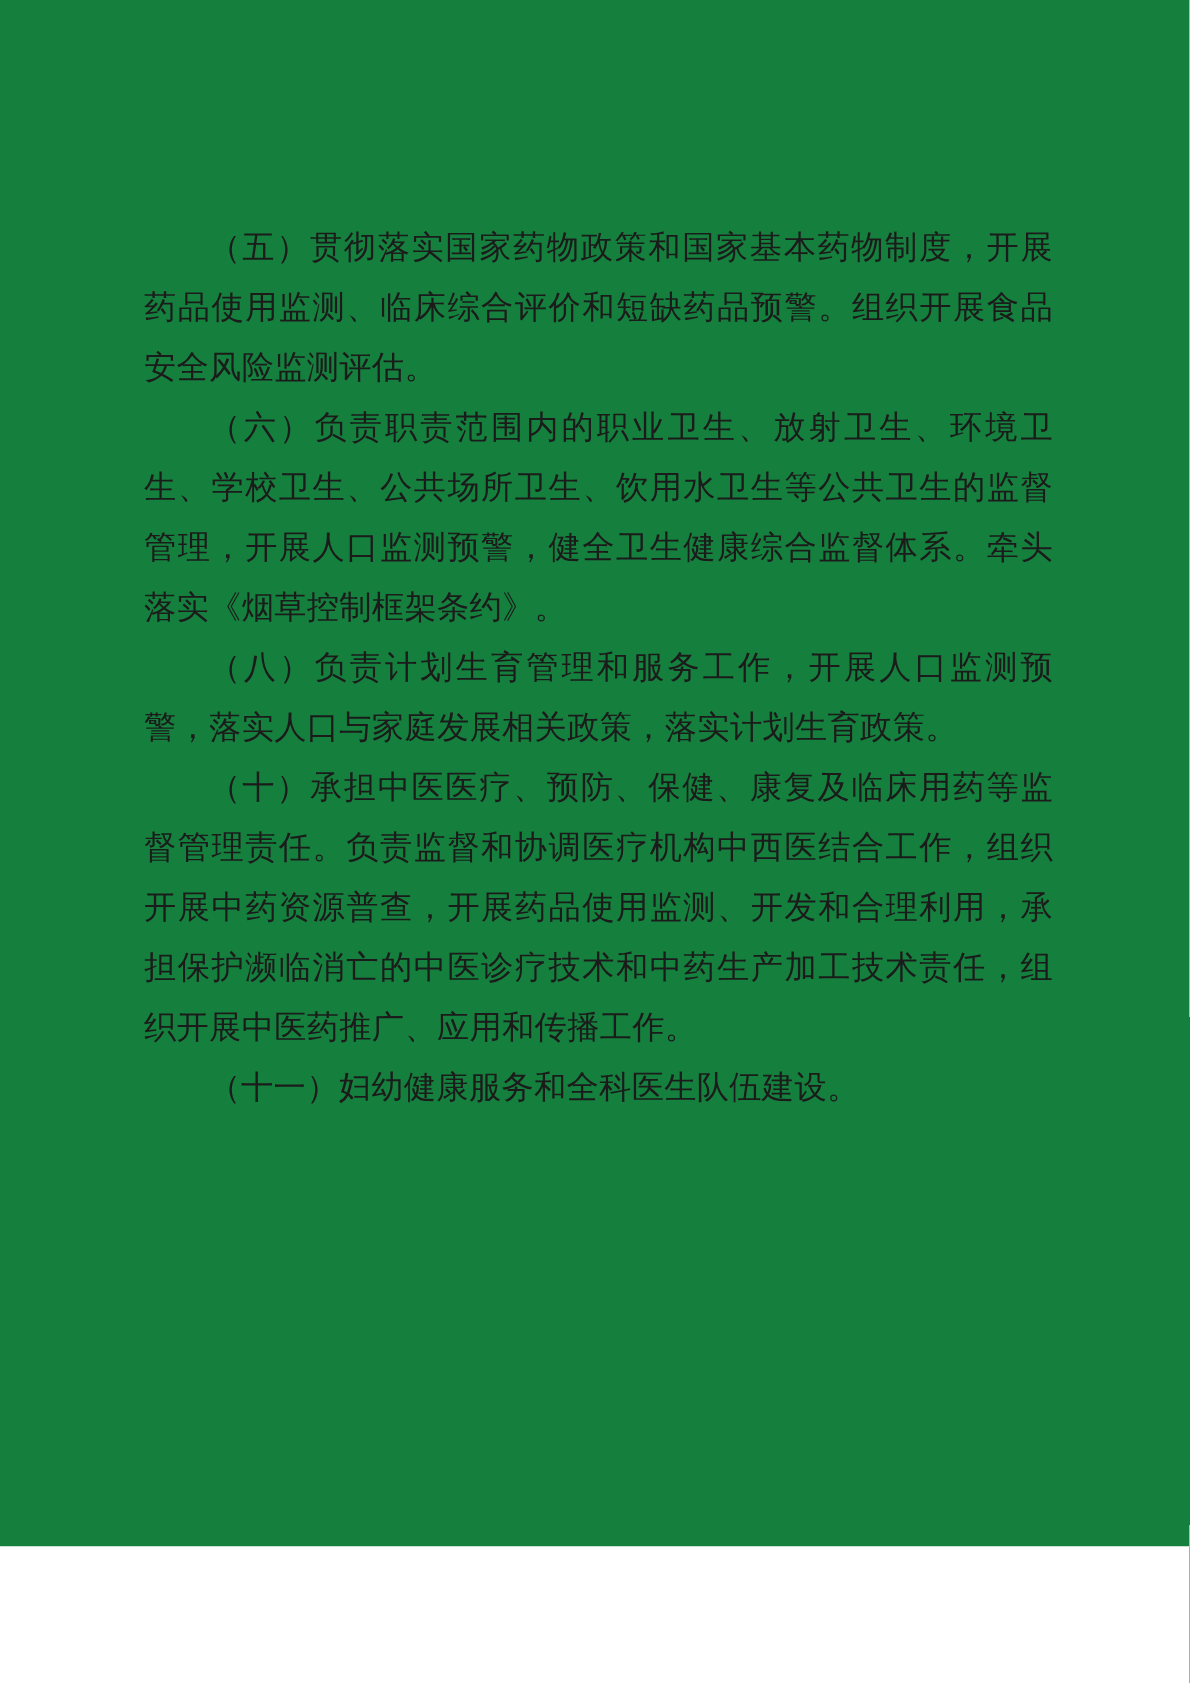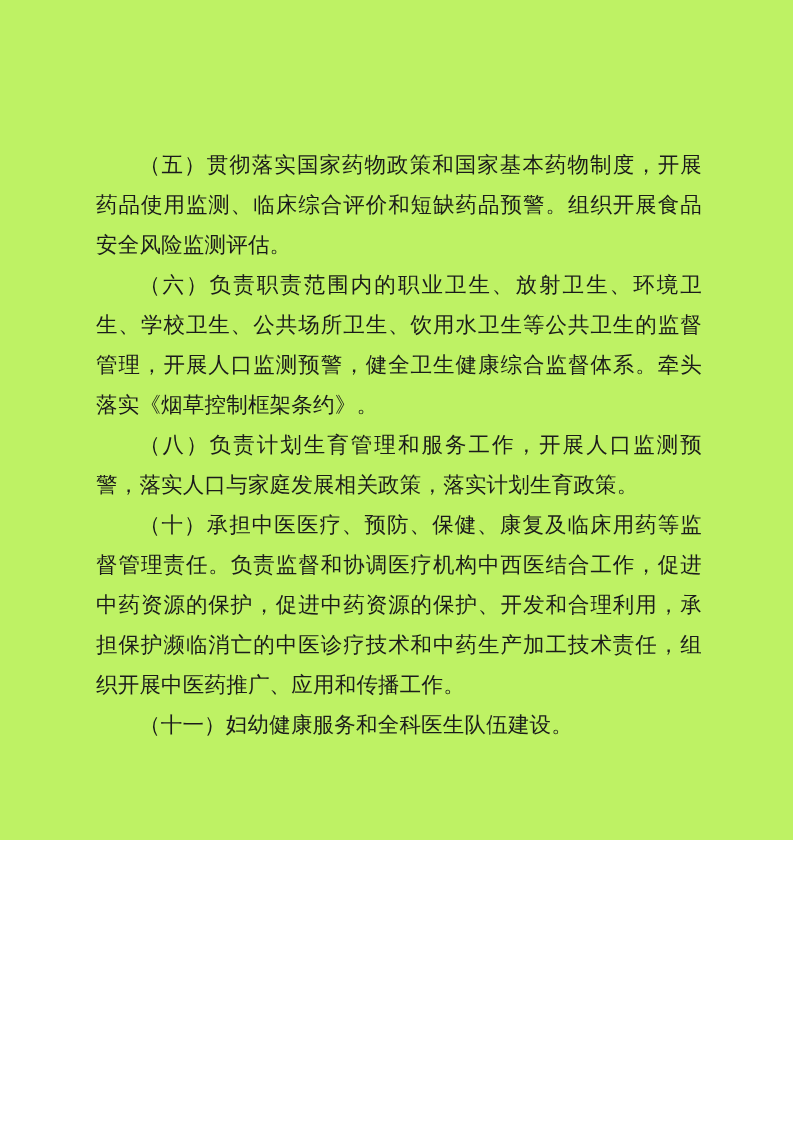--- a/index.html
+++ b/index.html
@@ -3,22 +3,22 @@
 <meta charset="utf-8">
 <style>
   html, body {
     margin: 0;
     padding: 0;
     background: #ffffff;
   }
   .page {
     position: relative;
     width: 793px;
-    height: 840px;
-    background: #bef264;
+    height: 1031px;
+    background: #15803d;
     overflow: hidden;
     font-family: "Liberation Serif", "DejaVu Serif", serif;
     color: #1b1b1b;
   }
   .content {
     position: absolute;
     left: 96px;
     top: 145px;
     width: 606px;
   }
@@ -45,17 +45,17 @@
   }
 </style>
 </head>
 <body>
 
 <div class="page">
   <div class="content">
     <p class="para">（五）贯彻落实国家药物政策和国家基本药物制度，开展药品使用监测、临床综合评价和短缺药品预警。组织开展食品安全风险监测评估。</p>
     <p class="para">（六）负责职责范围内的职业卫生、放射卫生、环境卫生、学校卫生、公共场所卫生、饮用水卫生等公共卫生的监督管理，开展人口监测预警，健全卫生健康综合监督体系。牵头落实《烟草控制框架条约》。</p>
     <p class="para">（八）负责计划生育管理和服务工作，开展人口监测预警，落实人口与家庭发展相关政策，落实计划生育政策。</p>
-    <p class="para">（十）承担中医医疗、预防、保健、康复及临床用药等监督管理责任。负责监督和协调医疗机构中西医结合工作，促进中药资源的保护，促进中药资源的保护、开发和合理利用，承担保护濒临消亡的中医诊疗技术和中药生产加工技术责任，组织开展中医药推广、应用和传播工作。</p>
+    <p class="para">（十）承担中医医疗、预防、保健、康复及临床用药等监督管理责任。负责监督和协调医疗机构中西医结合工作，组织开展中药资源普查，开展药品使用监测、开发和合理利用，承担保护濒临消亡的中医诊疗技术和中药生产加工技术责任，组织开展中医药推广、应用和传播工作。</p>
     <p class="para">（十一）妇幼健康服务和全科医生队伍建设。</p>
   </div>
   <div class="page-number">- 5 -</div>
 </div>
 
 </body></html>

